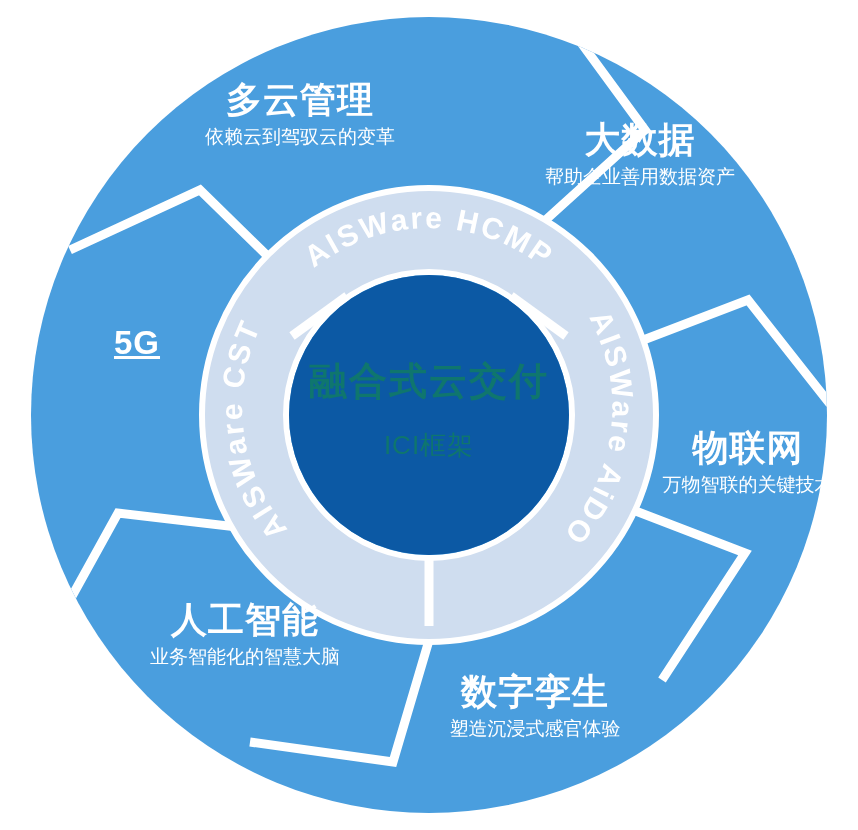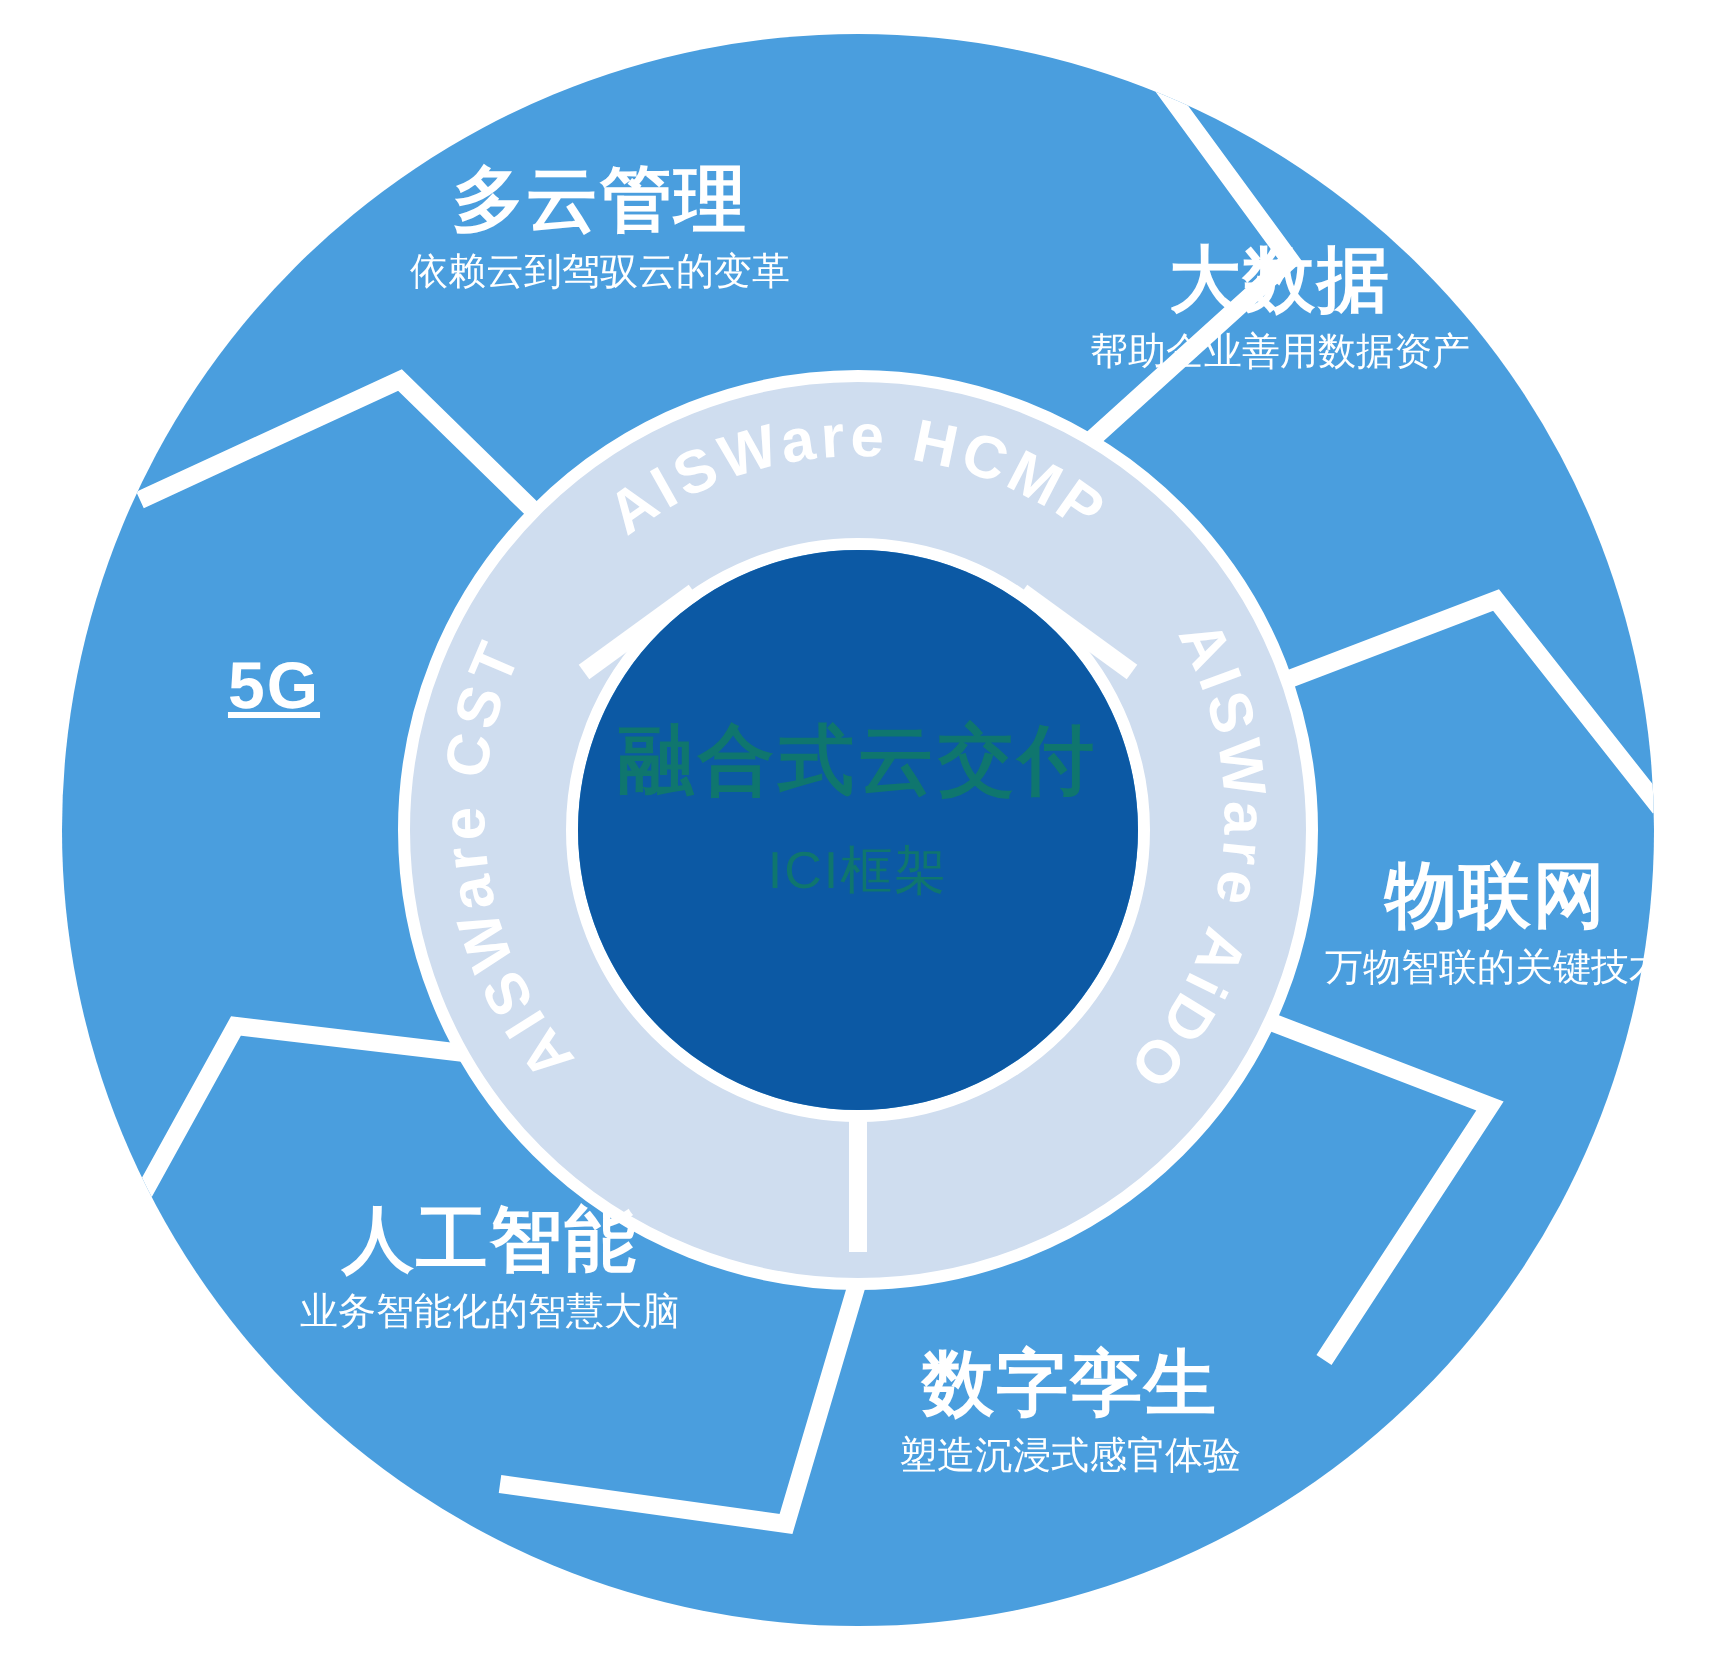--- a/index.html
+++ b/index.html
@@ -83,21 +83,21 @@
   #hub-title {
     font-size: 38px;
     font-weight: bold;
     letter-spacing: 2px;
     line-height: 1.15;
   }
   #hub-sub {
     font-size: 26px;
     font-weight: normal;
     letter-spacing: 1px;
-    margin-top: 14px;
+    margin-top: 24px;
   }
   .arc-text {
     fill: #ffffff;
     font-family: "Liberation Sans", "DejaVu Sans", sans-serif;
     font-size: 30px;
     font-weight: bold;
     letter-spacing: 2.5px;
   }
 </style>
 </head>

